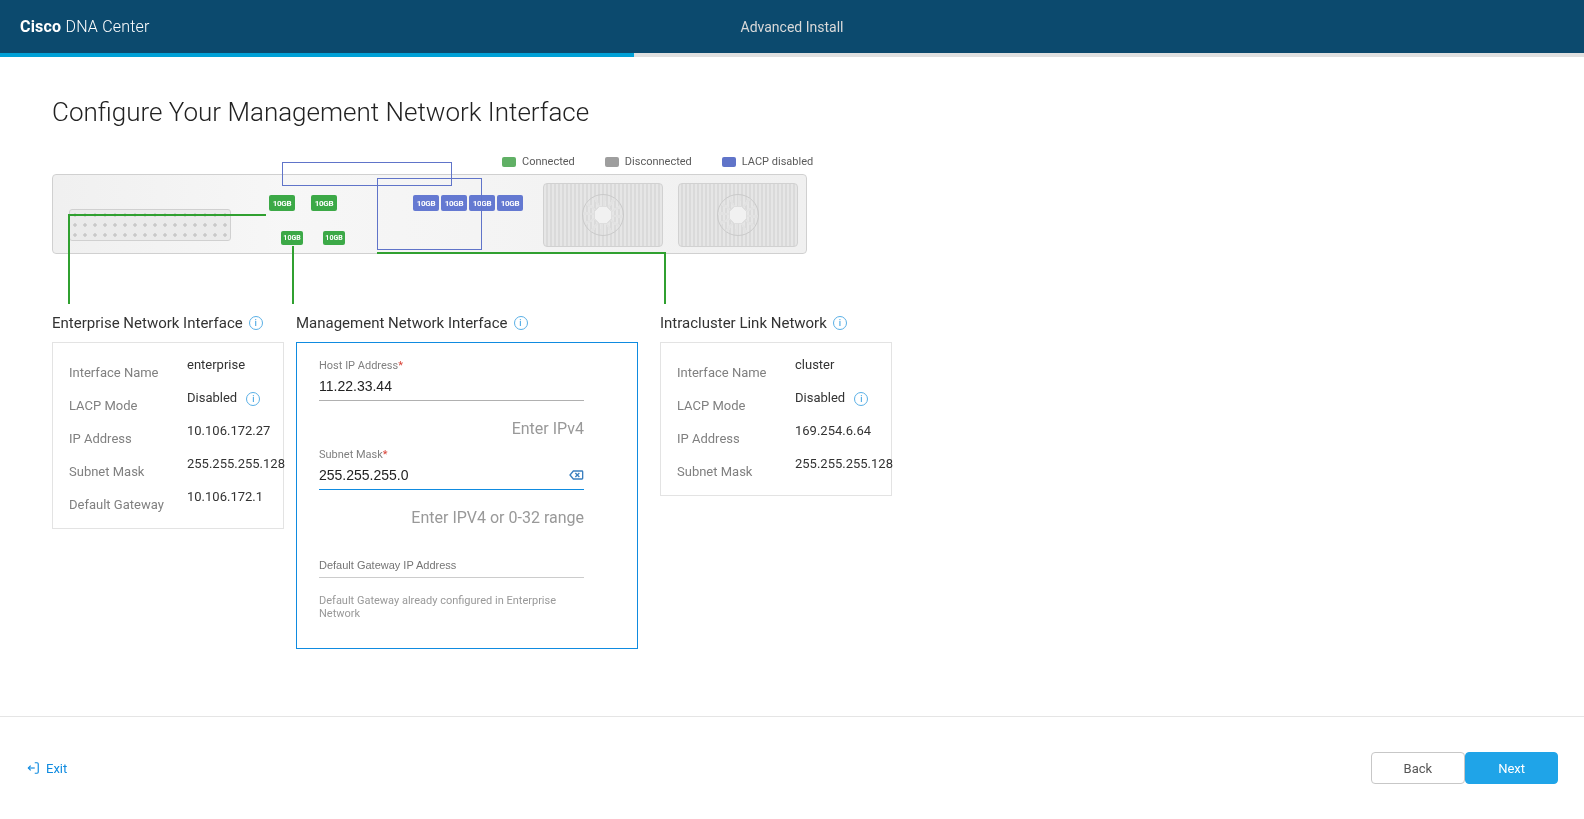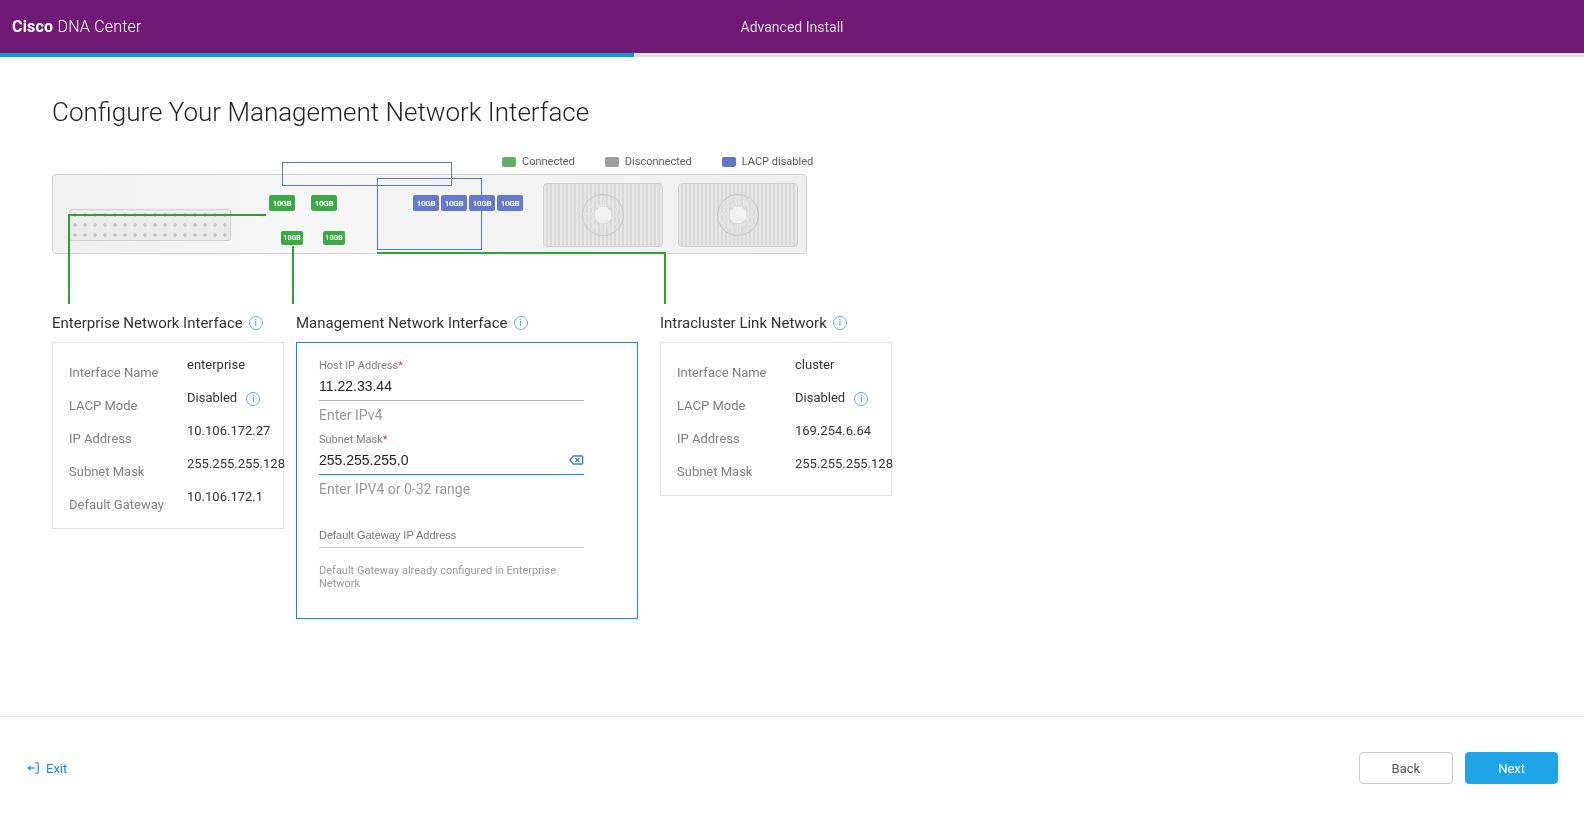--- a/index.html
+++ b/index.html
@@ -1,18 +1,18 @@
 <!DOCTYPE html>
 <html><head>
 <meta charset="utf-8">
 <style>
   * { box-sizing: border-box; margin: 0; padding: 0; }
   html, body { width: 1584px; height: 819px; font-family: -apple-system, BlinkMacSystemFont, "Segoe UI", Roboto, "Helvetica Neue", Arial, sans-serif; background:#fff; color:#222; overflow:hidden;}
   
-  .topbar { height:53px; background:#701a75; color:#fff; display:flex; align-items:center; padding:0 12px; position:relative;}
+  .topbar { height:53px; background:#0c4a6e; color:#fff; display:flex; align-items:center; padding:0 20px; position:relative;}
   .brand { font-size:16px; letter-spacing:0.2px;}
   .brand b { font-weight:700; }
   .brand span { font-weight:300; }
   .topbar-center { position:absolute; left:50%; transform:translateX(-50%); font-size:14px; color:#d9d9d9;}
   
   .progress { height:4px; background:#e0e0e0; width:100%; position:relative;}
   .progress .bar { height:4px; background:#00a0d6; width:40%;}
   
   .content { padding:40px 52px 0 52px; height:659px;}
   h1 { font-size:26px; font-weight:300; color:#222; margin-bottom:28px;}
@@ -67,31 +67,31 @@
   .card.active { border:1.5px solid #0f8be0; padding:16px 22px 22px 22px;}
   .kv { display:grid; grid-template-columns:110px auto; row-gap:10px; column-gap:8px; font-size:13px;}
   .kv .k { color:#808080;margin-top:8px;}
   .kv .v { color:#333;}
   
   .field { margin-bottom:6px;}
   .field-label { font-size:11px; color:#808080; margin-bottom:2px;}
   .req { color:#d9453a;}
   .text-input { width:265px; border:none; border-bottom:1px solid #b0b0b0; font-size:14px; padding:4px 22px 6px 0; outline:none; background:transparent; color:#222;}
   .underline-active { border-bottom:1.5px solid #0f8be0 !important;}
-  .hint { font-size:14px; color:#999; width:265px; margin-top:6px;}
+  .hint { font-size:16px; color:#999; text-align:right; width:265px; margin-top:18px;}
   .gw-input { width:265px; border:none; border-bottom:1px solid #ccc; font-size:11px; color:#999; padding:4px 0 6px 0; background:transparent;}
   .gw-note { font-size:11px; color:#999; width:265px; margin-top:16px;}
   .input-wrap { position:relative; width:265px;}
   .clear-btn { position:absolute; right:0; top:4px; width:16px; height:16px; cursor:pointer; color:#3a7fbf;}
   
   .footer { position:absolute; left:0; bottom:0; width:1584px; height:103px; border-top:1px solid #e5e5e5; background:#fff;
     display:flex; align-items:center; justify-content:space-between; padding:0 26px;}
   .exit { display:flex; align-items:center; gap:6px; color:#0f8be0; font-size:13px; cursor:pointer;}
   .exit-icon { width:14px; height:14px;}
-  .btns { display:flex; gap:12px;text-align:right;}
+  .btns { display:flex; text-align:right;}
   .btn { height:32px; padding:0 32px; border-radius:4px; font-size:13px; cursor:pointer; display:flex; align-items:center; justify-content:center;}
   .btn-back { background:#fff; border:1px solid #c7c7c7; color:#555;}
   .btn-next { background:#1fa4e8; border:1px solid #1fa4e8; color:#fff;}
   
   .col1 { width:232px;}
   .col2 { width:342px;}
   .col3 { width:232px; margin-left:10px;}
 </style>
 </head>
 <body>

